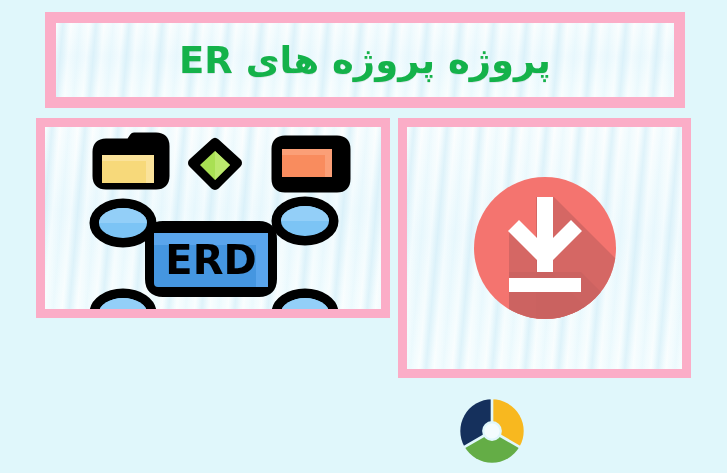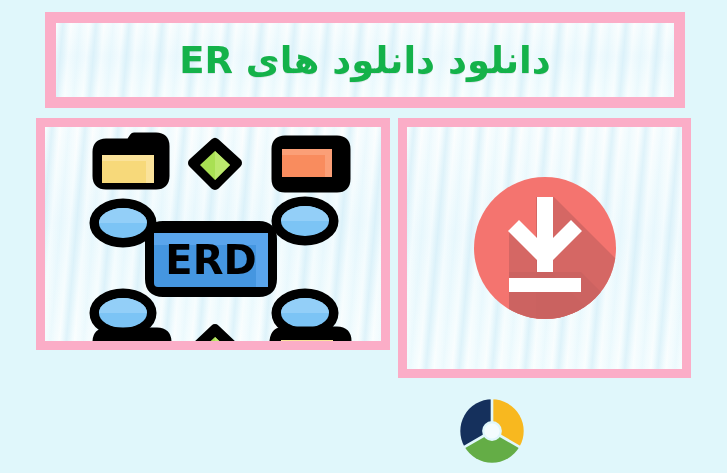--- a/index.html
+++ b/index.html
@@ -67,21 +67,21 @@
     letter-spacing: 0px;
     white-space: nowrap;
     text-shadow: 0 1px 0 rgba(0,0,0,0.08);
   }
 
   
   #erd-panel {
     left: 36px;
     top: 118px;
     width: 354px;
-    height: 232px;
+    height: 200px;
     border-width: 9px;
   }
   #erd-canvas {
     position: absolute;
     inset: 0;
   }
 
   
   #download-panel {
     left: 398px;
@@ -122,21 +122,21 @@
     flex: 0 0 auto;
   }
 </style>
 </head>
 <body>
 
 <div class="stage">
 
   <div class="panel" id="header-panel">
     <div class="panel-paper"></div>
-    <div id="header-title">دانلود دانلود های ER</div>
+    <div id="header-title">پروژه پروژه های ER</div>
   </div>
 
   <div class="panel" id="erd-panel">
     <div class="panel-paper"></div>
 
     <svg id="erd-canvas" viewBox="0 0 336 242" preserveAspectRatio="xMidYMid meet">
 
       <g>
         <path d="M52 25 q0-9 9-9 h24 l4 -6 h22 q9 0 9 9 v30 q0 9 -9 9 h-50 q-9 0 -9 -9 z" fill="#000" stroke="#000" stroke-width="9" stroke-linejoin="round"></path>
         <path d="M57 28 h52 v28 h-52 z" fill="#f7d97a"></path>

